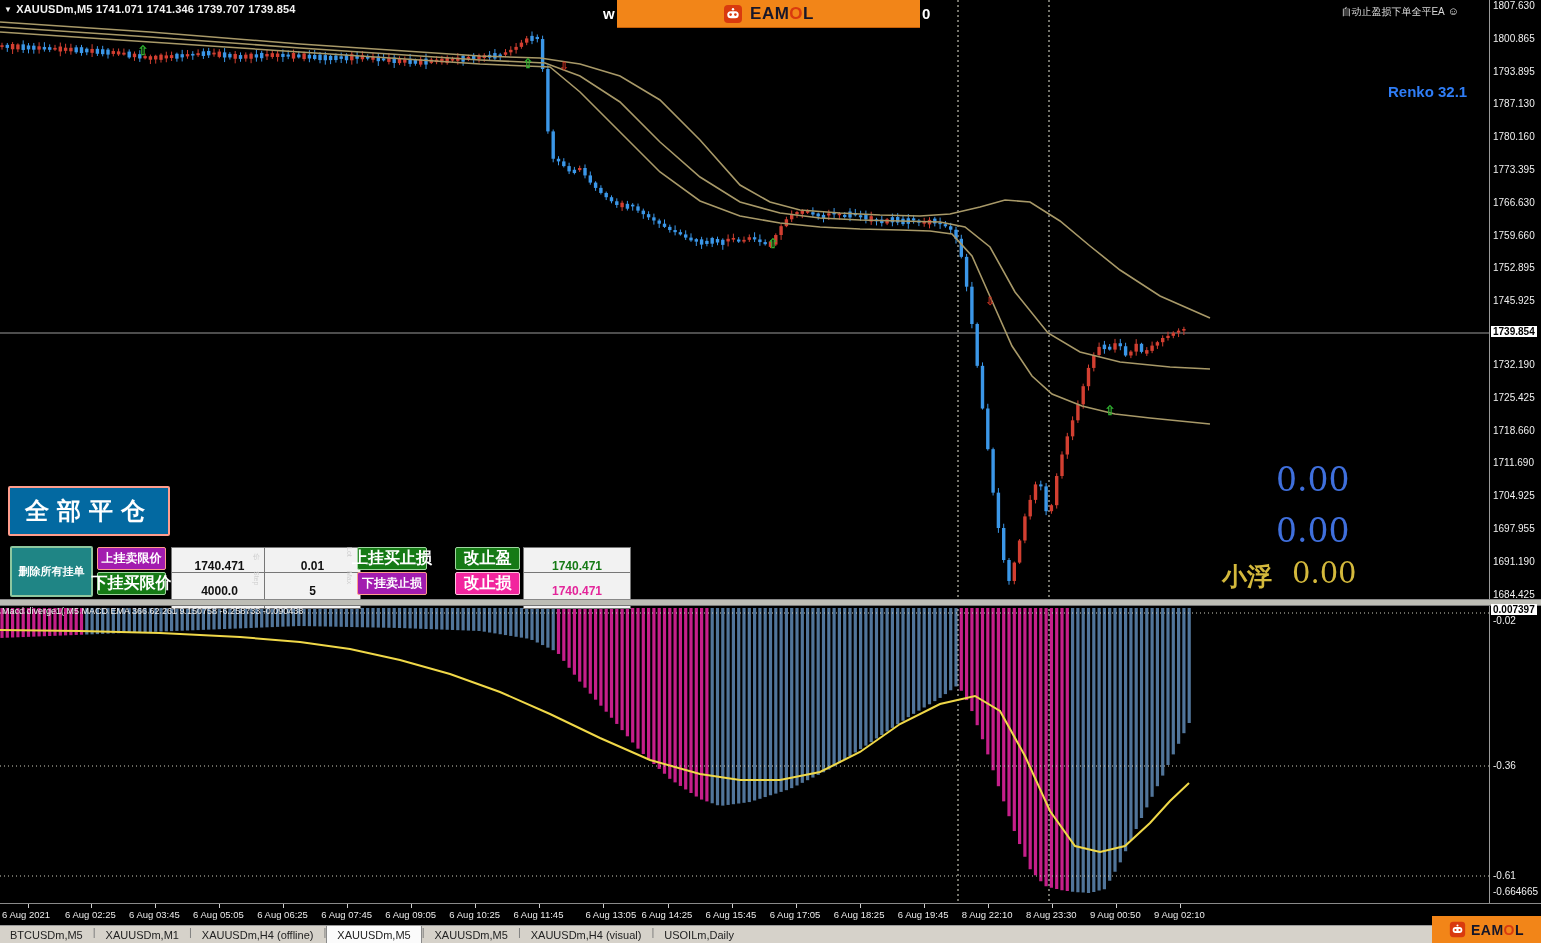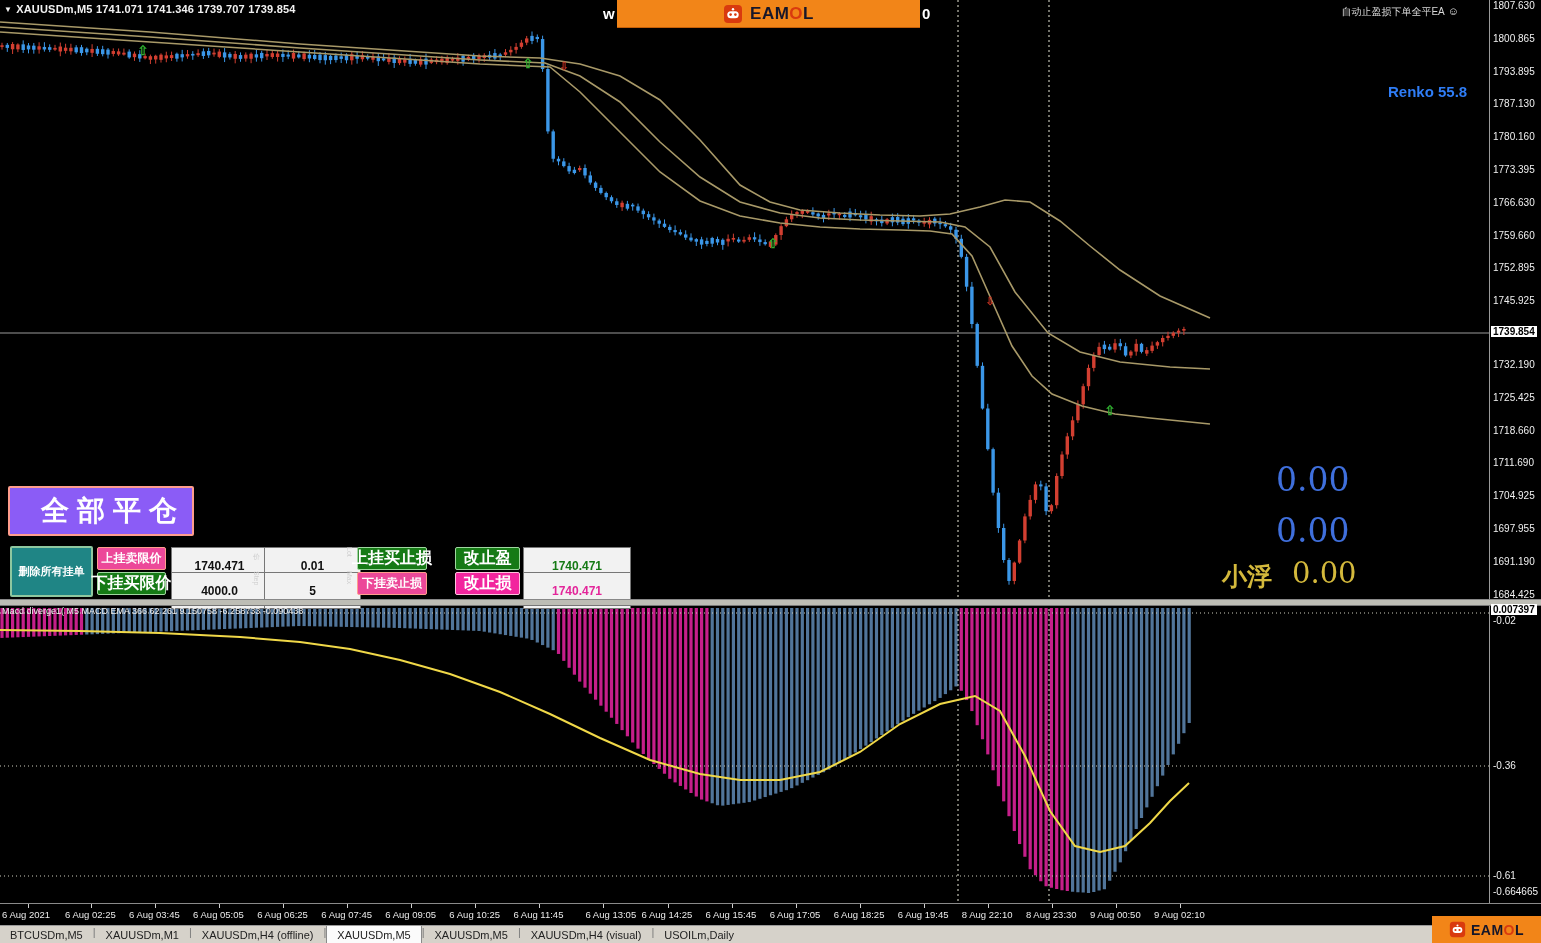--- a/index.html
+++ b/index.html
@@ -25,24 +25,24 @@
 
   
   .scale-col{left:1489px;top:0;width:52px;height:903px;border-left:1px solid #9a9a9a;background:#000;}
   .scale-label{position:absolute;left:3px;font-size:10px;color:#f0f0f0;white-space:nowrap;}
   .scale-badge{position:absolute;left:1px;font-size:10px;color:#000;background:#fff;padding:0 2px;
                font-weight:bold;white-space:nowrap;z-index:3;}
 
   
   .btn{position:absolute;display:flex;align-items:center;justify-content:center;color:#fff;
        font-weight:bold;cursor:pointer;border-radius:2px;white-space:nowrap;}
-  .btn-close-all{left:8px;top:486px;width:158px;height:46px;font-size:28px;letter-spacing:8px;
-                 padding-left:24px;background:#8b5cf6;border:2px solid #ff9d8d;}
+  .btn-close-all{left:8px;top:486px;width:158px;height:46px;font-size:24px;letter-spacing:8px;
+                 padding-left:0;background:#0369a1;border:2px solid #ff9d8d;}
   .btn-teal{left:10px;top:546px;width:79px;height:47px;font-size:11px;background:#1f8585;border:2px solid #8fc79f;}
-  .btn-red{background:#ec4899;border:1px solid #ff9d8d;font-size:12px;}
+  .btn-red{background:#a21caf;border:1px solid #ff9d8d;font-size:12px;}
   .btn-green{background:#157a15;border:1px solid #9fd79f;font-size:16px;}
   .btn-pink{background:#f2259e;border:1px solid #ffc0dd;font-size:16px;}
   .tinput{position:absolute;background:#f2f2f2;border:1px solid #777;text-align:center;font-weight:bold;
           font-size:12px;color:#111;font-family:"Liberation Sans",sans-serif;padding:8px;}
   .tp-input{color:#157a15;}
   .sl-input{color:#e3259a;}
   .vunit{position:absolute;writing-mode:vertical-rl;font-size:7px;color:#cfcfcf;line-height:7px;}
 
   
   .stat-blue{color:#3f6fdc;font-family:"DejaVu Serif",serif;font-size:33px;}
@@ -783,21 +783,21 @@
     </span>
     <span class="brand-text"><span>EAM</span><span class="o">O</span><span>L</span></span>
   </div>
   <div class="abs banner-partial" style="left:603px;">w</div>
   <div class="abs banner-partial" style="left:922px;">0</div>
 
   <div class="abs ea-label">
     <span>自动止盈损下单全平EA</span><span class="ea-smiley">☺</span>
   </div>
 
-  <div class="abs renko">Renko 55.8</div>
+  <div class="abs renko">Renko 32.1</div>
 
   <div class="abs scale-col" id="scale-col">
       <div class="scale-label" style="top: 0px;">1807.630</div>
       <div class="scale-label" style="top: 32.8px;">1800.865</div>
       <div class="scale-label" style="top: 65.6px;">1793.895</div>
       <div class="scale-label" style="top: 98.4px;">1787.130</div>
       <div class="scale-label" style="top: 131.2px; text-align: right;">1780.160</div>
       <div class="scale-label" style="top: 164px;">1773.395</div>
       <div class="scale-label" style="top: 196.8px;">1766.630</div>
       <div class="scale-label" style="top: 229.6px;">1759.660</div>

